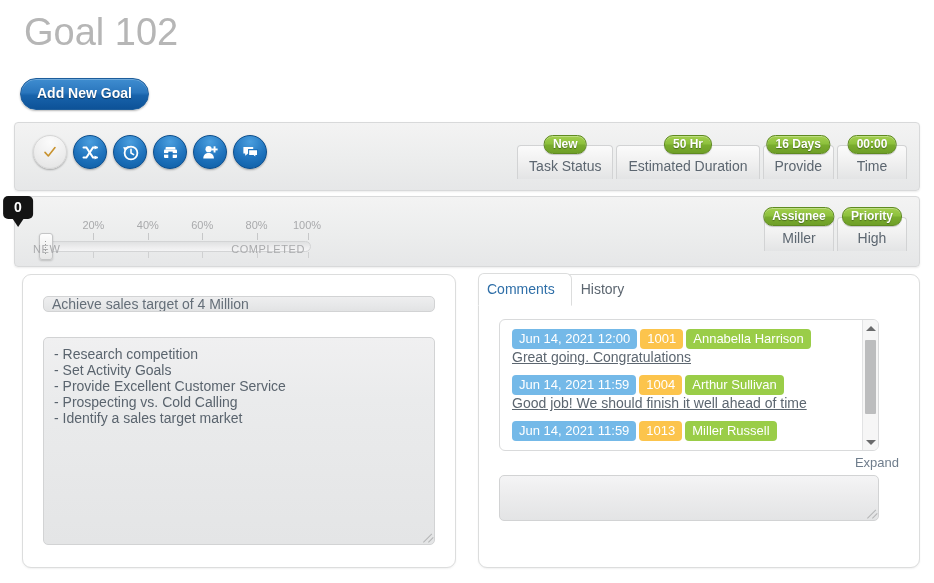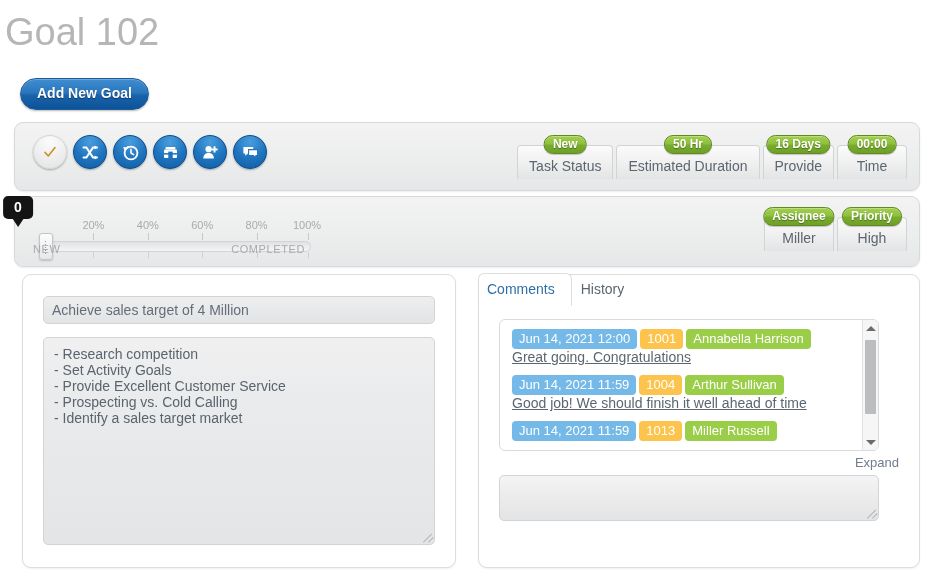--- a/index.html
+++ b/index.html
@@ -12,21 +12,21 @@
     position: relative;
     width: 934px;
     height: 583px;
     overflow: hidden;
     background: #ffffff;
   }
 
   
   .page-title {
     position: absolute;
-    left: 5px;
+    left: 24px;
     top: 8px;
     font-size: 38px;
     color: #b6b6b6;
     font-weight: normal;
     letter-spacing: 0px;
     line-height: 48px;
   }
 
   
   .add-btn {
@@ -46,21 +46,21 @@
     cursor: pointer;
     line-height: 28px;
     display: inline-block;
   }
 
   
   .gpanel {
     position: absolute;
     background: linear-gradient(to bottom, #f3f3f3 0%, #eceded 55%, #e6e7e8 100%);
     border: 1px solid #d8d9da;
-    border-radius: 9px;
+    border-radius: 4px;
     box-shadow: 0 1px 2px rgba(0,0,0,.08);
   }
   #toolbar-panel { left: 14px; top: 122px; width: 904px; height: 67px; }
   #progress-panel { left: 14px; top: 196px; width: 904px; height: 69px; }
 
   
   .icon-row {
     position: absolute;
     left: 18px;
     top: 12px;
@@ -231,21 +231,21 @@
     border: 1px solid #dcdddd;
     border-radius: 9px;
     box-shadow: 0 1px 2px rgba(0,0,0,.06);
   }
   #left-panel  { left: 22px;  top: 274px; width: 432px; height: 292px; }
   #right-panel { left: 478px; top: 274px; width: 440px; height: 292px; }
 
   .goal-title-input {
     position: absolute;
     left: 20px; top: 21px;
-    width: 392px; height: 28px;
+    width: 392px; height: 16px;
     background: linear-gradient(to bottom, #eeeeef 0%, #e8e9ea 50%, #e2e3e4 100%);
     border: 1px solid #d2d3d4;
     border-radius: 5px;
     font-family: "Liberation Sans", sans-serif;
     font-size: 14px;
     color: #646e78;
     padding: 0 8px;
     box-sizing: border-box;
     outline: none;
   }

